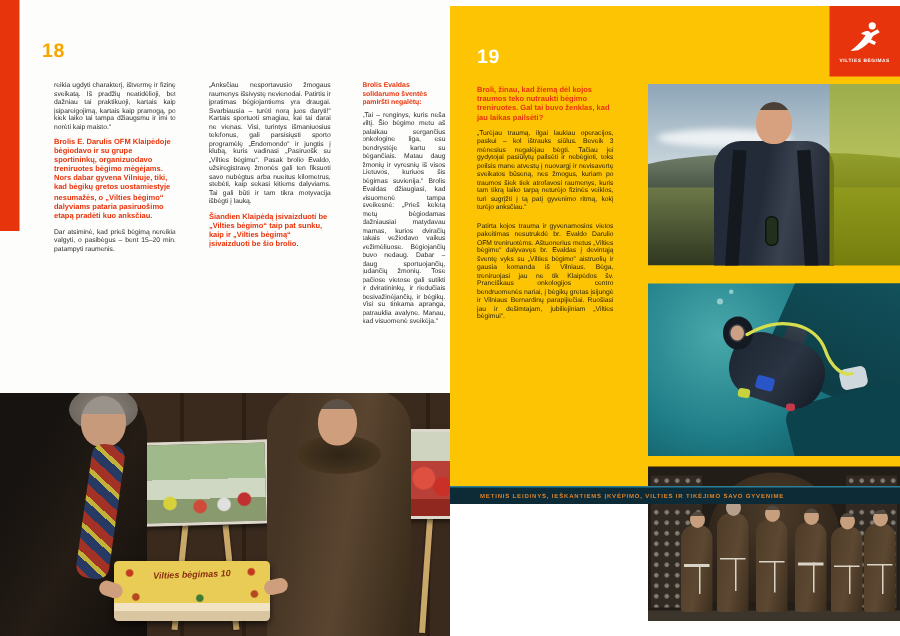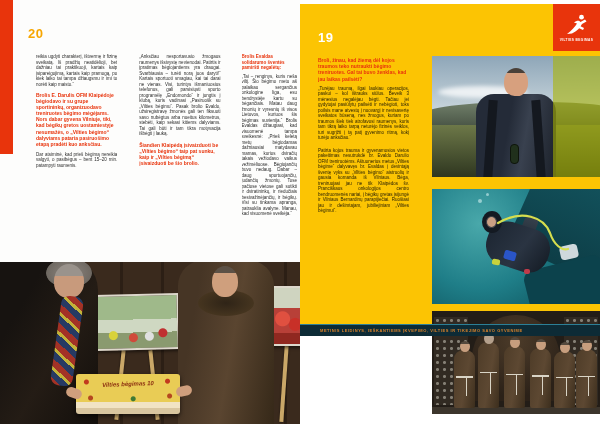--- a/index.html
+++ b/index.html
@@ -161,21 +161,21 @@
     border-top:1.5px solid #2c7f96; display:flex; align-items:center; }
   .footer-text { font-size:4px; font-weight:bold; color:#d9822b; letter-spacing:0.55px; margin-left:20px; white-space:nowrap; }
 </style>
 </head>
 <body>
 
 <div class="spread">
 
   <div class="page-left">
     <div class="spine-bar"></div>
-    <div class="pagenum-left">20</div>
+    <div class="pagenum-left">18</div>
 
     <div class="cols">
       <div class="col col1">
         <p class="body-p">reikia ugdyti charakterį, ištvermę ir fizinę sveikatą. Iš pradžių neatidėlioji, bet dažniau tai praktikuoji, kartais kaip įsipareigojimą, kartais kaip pramogą, po kiek laiko tai tampa džiaugsmu ir imi to norėti kaip maisto.“</p>
         <p class="lead-p">Brolis E. Darulis OFM Klaipėdoje bėgiodavo ir su grupe sportininkų, organizuodavo treniruotes bėgimo mėgėjams. Nors dabar gyvena Vilniuje, tiki, kad bėgikų gretos uostamiestyje nesumažės, o „Vilties bėgimo“ dalyviams pataria pasiruošimo etapą pradėti kuo anksčiau.</p>
         <p class="body-p">Dar atsiminė, kad prieš bėgimą nereikia valgyti, o pasibėgus – bent 15–20 min. patampyti raumenis.</p>
       </div>
       <div class="col col2">
         <p class="body-p">„Anksčiau nesportavusio žmogaus raumenys išsivystę nevienodai. Patirtis ir įpratimas bėgiojantiems yra draugai. Svarbiausia – turėti norą juos daryti!“ Kartais sportuoti smagiau, kai tai darai ne vienas. Visi, turintys išmaniuosius telefonus, gali parsisiųsti sporto programėlę „Endomondo“ ir jungtis į klubą, kuris vadinasi „Pasiruošk su „Vilties bėgimu“. Pasak brolio Evaldo, užsiregistravę žmonės gali ten fiksuoti savo nubėgtus arba nueitus kilometrus, stebėti, kaip sekasi kitiems dalyviams. Tai gali būti ir tam tikra motyvacija išbėgti į lauką.</p>
         <p class="lead-p">Šiandien Klaipėdą įsivaizduoti be „Vilties bėgimo“ taip pat sunku, kaip ir „Vilties bėgimą“ įsivaizduoti be šio brolio.</p>

